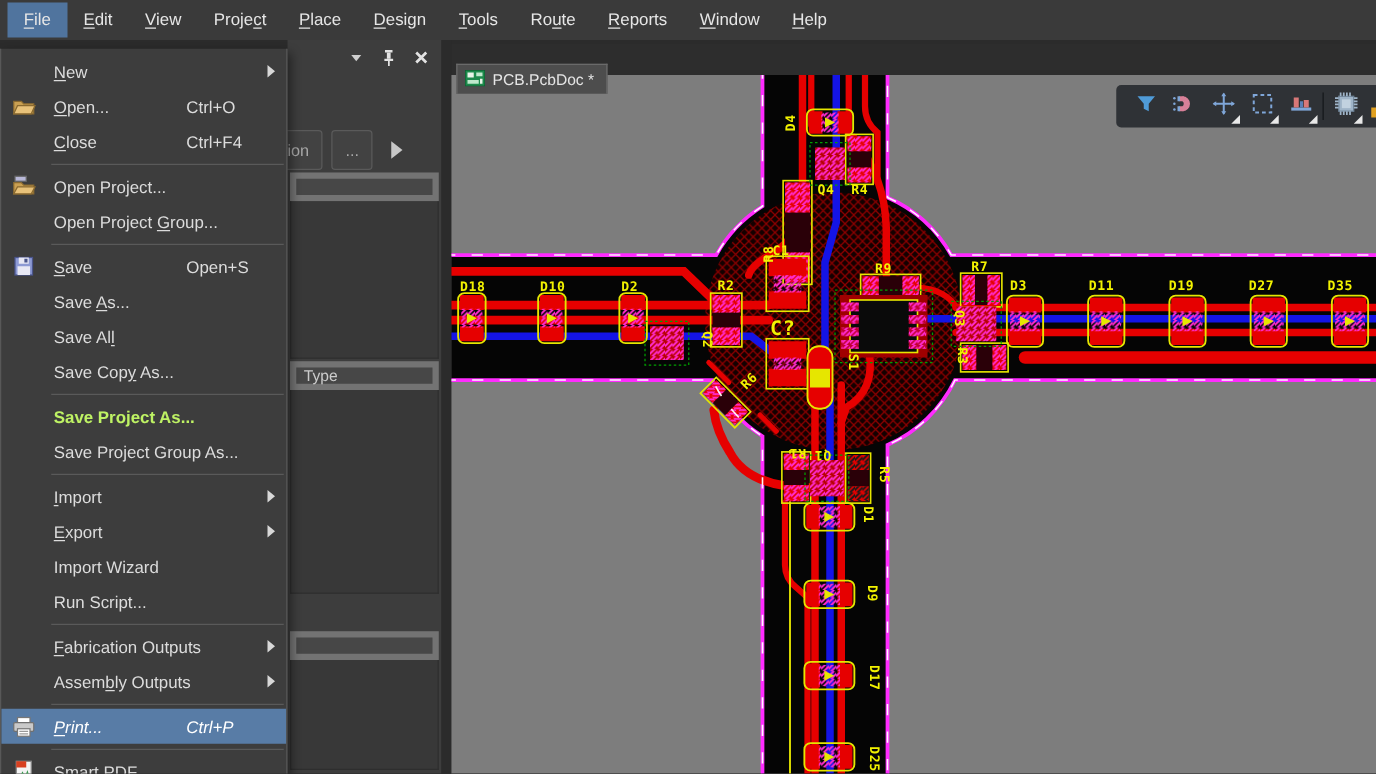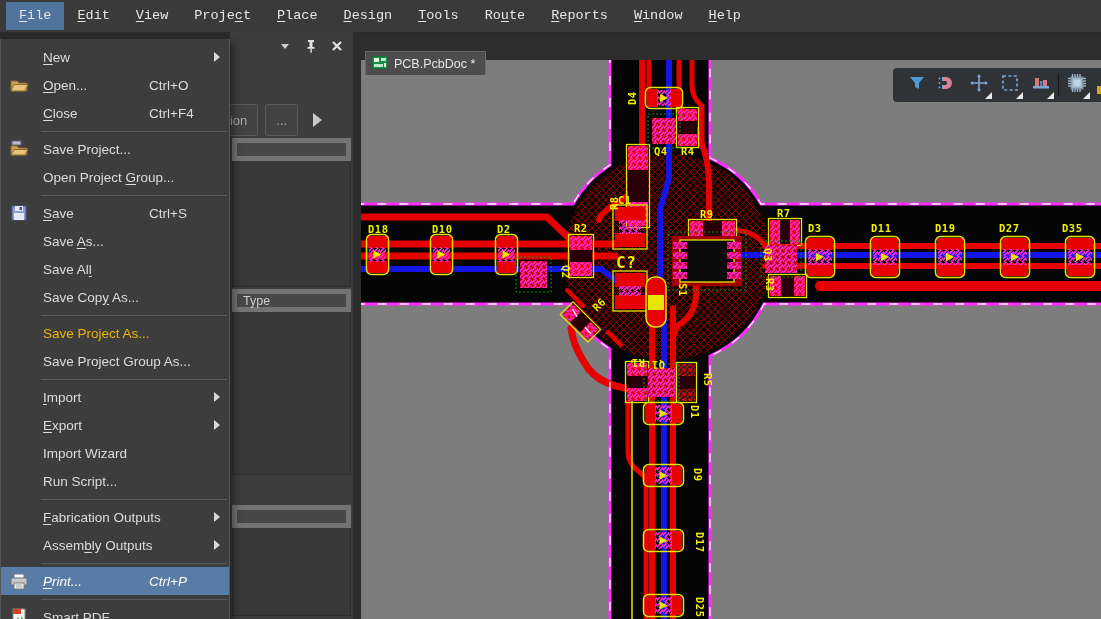--- a/index.html
+++ b/index.html
@@ -3,35 +3,35 @@
 <meta charset="utf-8">
 <style>
   * { margin:0; padding:0; box-sizing:border-box; }
   html,body { width:1101px; height:619px; overflow:hidden; background:#2b2b2b;
               font-family:"Liberation Sans", sans-serif; }
   #app { position:relative; width:1101px; height:619px; background:#2b2b2b; overflow:hidden; }
 
   
   #menubar { position:absolute; left:0; top:0; width:1101px; height:32px;
              background:#3a3a3a; display:flex; align-items:center; z-index:60;
-             padding-left:6px;font-family:Liberation Mono, monospace; }
+             padding-left:6px; }
   .mb-item { color:#e6e6e6; font-size:13.5px; padding:4px 13px; line-height:20px;
              cursor:default; white-space:nowrap; }
   .mb-item.active { background:#50749e; }
   .mb-item u { text-decoration:underline; text-underline-offset:2px; }
 
   
   #filemenu { position:absolute; left:0; top:39px; width:230px; height:587px;
               background:#3d3d3d; border:1px solid #585858; border-top:none;
               z-index:55; padding-top:4px; overflow:hidden;
               box-shadow:3px 3px 8px rgba(0,0,0,.45); }
   .mi { position:relative; height:28px; display:flex; align-items:center;
         color:#dcdcdc; font-size:13.5px; cursor:default; }
   .mi.hl { background:#587ca6; color:#fff;font-style:italic; }
-  .mi.dis { color:#eab308; }
+  .mi.dis { color:#bef264;font-weight:bold; }
   .mi .mi-icon { position:absolute; left:8px; top:4px; width:20px; height:20px; }
   .mi .mi-label { position:absolute; left:42px; white-space:nowrap; }
   .mi .mi-label u { text-decoration:underline; text-underline-offset:2px; }
   .mi .mi-short { position:absolute; left:148px; white-space:nowrap; }
   .mi .mi-sub { position:absolute; right:9px; top:9px; width:0; height:0;
                 border-left:6px solid #d8d8d8; border-top:5px solid transparent;
                 border-bottom:5px solid transparent; }
   .msep { height:8px; position:relative; }
   .msep::after { content:""; position:absolute; left:40px; right:2px; top:4px;
                  border-top:1px solid #5a5a5a; }
@@ -521,35 +521,35 @@
         <span class="mi-label"><u>C</u>lose</span>
         <span class="mi-short">Ctrl+F4</span>
       </div>
       <div class="msep"></div>
       <div class="mi">
         <span class="mi-icon"><svg width="20" height="20">
             <path d="M2 7 L8 7 L10 9 L18 9 L18 16 L2 16 Z" fill="#caa052" stroke="#8a6a30"></path>
             <path d="M2 16 L5 10.5 L19 10.5 L16 16 Z" fill="#e8c27a" stroke="#8a6a30"></path>
             <rect x="3" y="2" width="9" height="4" fill="#b8b8d8" stroke="#666"></rect>
           </svg></span>
-        <span class="mi-label">Save Project...</span>
+        <span class="mi-label">Open Project...</span>
       </div>
       <div class="mi">
         <span class="mi-label">Open Project <u>G</u>roup...</span>
       </div>
       <div class="msep"></div>
       <div class="mi">
         <span class="mi-icon"><svg width="20" height="20">
             <rect x="3" y="3" width="14" height="14" fill="#8d9ad4" stroke="#4a558c"></rect>
             <rect x="6" y="3" width="8" height="5" fill="#e8e8f4"></rect>
             <rect x="10.5" y="4" width="2.5" height="3" fill="#4a558c"></rect>
             <rect x="5" y="10" width="10" height="7" fill="#e8e8f4"></rect>
           </svg></span>
         <span class="mi-label"><u>S</u>ave</span>
-        <span class="mi-short">Ctrl+S</span>
+        <span class="mi-short">Open+S</span>
       </div>
       <div class="mi">
         <span class="mi-label">Save <u>A</u>s...</span>
       </div>
       <div class="mi">
         <span class="mi-label">Save Al<u>l</u></span>
       </div>
       <div class="mi">
         <span class="mi-label">Save Cop<u>y</u> As...</span>
       </div>

